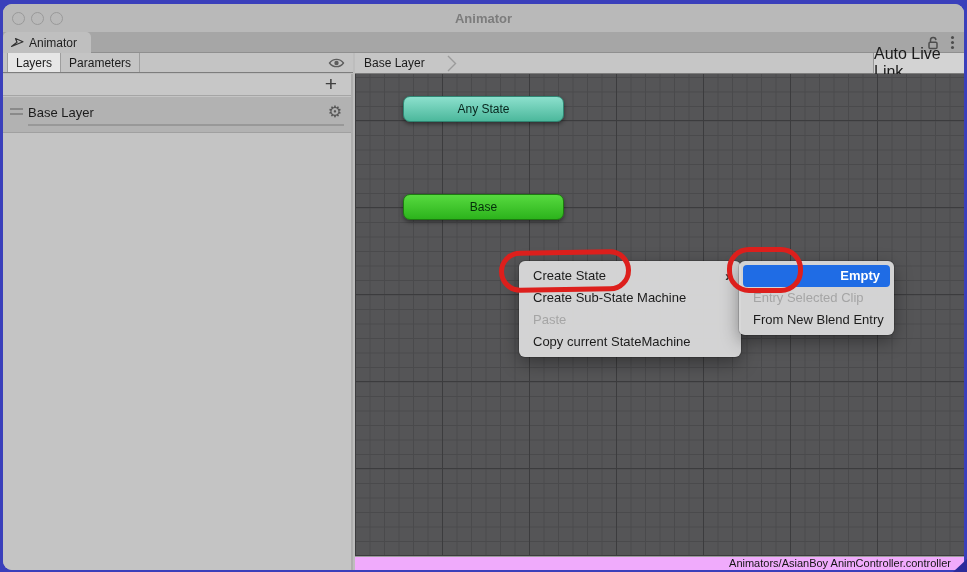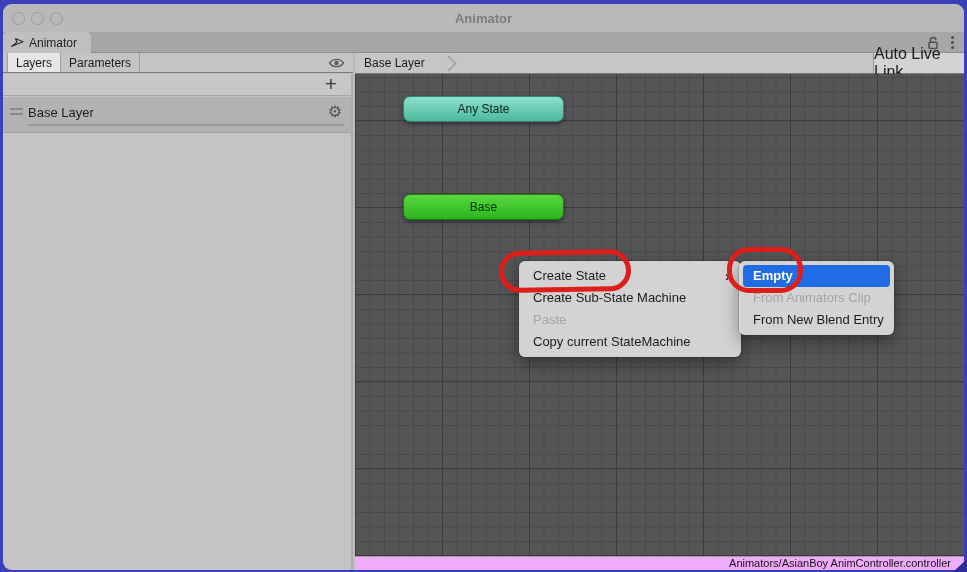--- a/index.html
+++ b/index.html
@@ -147,21 +147,21 @@
   .ctx-menu { left: 513px; top: 261px; width: 222px; }
   .sub-menu { left: 733px; top: 261px; width: 155px; }
   .menu-item {
     height: 22px; line-height: 22px; padding: 0 14px;
     font-size: 13px; color: #1b1b1b; position: relative; white-space: nowrap;
   }
   .menu-item.disabled { color: #a5a5a5; }
   .sub-arrow { position: absolute; right: 11px; top: 0; font-size: 15px; font-weight: bold; color: #2b2b2b; }
   .menu-item.selected {
     background: #1f6ce5; color: #ffffff; font-weight: bold;
-    border-radius: 4px; margin: 0 4px; padding: 0 10px;
+    border-radius: 4px; margin: 0 4px; padding: 0 10px; text-align: right;
   }
 
   
   .annotation {
     position: absolute; border: 5px solid #dd1f1c; border-radius: 22px;
     pointer-events: none; z-index: 50;
   }
   .ann-create { left: 499px; top: 250px; width: 132px; height: 42px; transform: rotate(-0.8deg); }
   .ann-empty  { left: 727px; top: 247px; width: 76px;  height: 46px; }
 
@@ -257,21 +257,21 @@
           <span>Create State</span>
           <span class="sub-arrow">›</span>
         </div>
         <div class="menu-item">Create Sub-State Machine</div>
         <div class="menu-item disabled">Paste</div>
         <div class="menu-item">Copy current StateMachine</div>
       </div>
 
       <div class="menu sub-menu">
         <div class="menu-item selected">Empty</div>
-        <div class="menu-item disabled">From Animators Clip</div>
+        <div class="menu-item disabled">Entry Selected Clip</div>
         <div class="menu-item">From New Blend Entry</div>
       </div>
 
       <div class="annotation ann-create"></div>
       <div class="annotation ann-empty"></div>
 
     </div>
   </div>
 
   <div class="resize-grip"></div>

